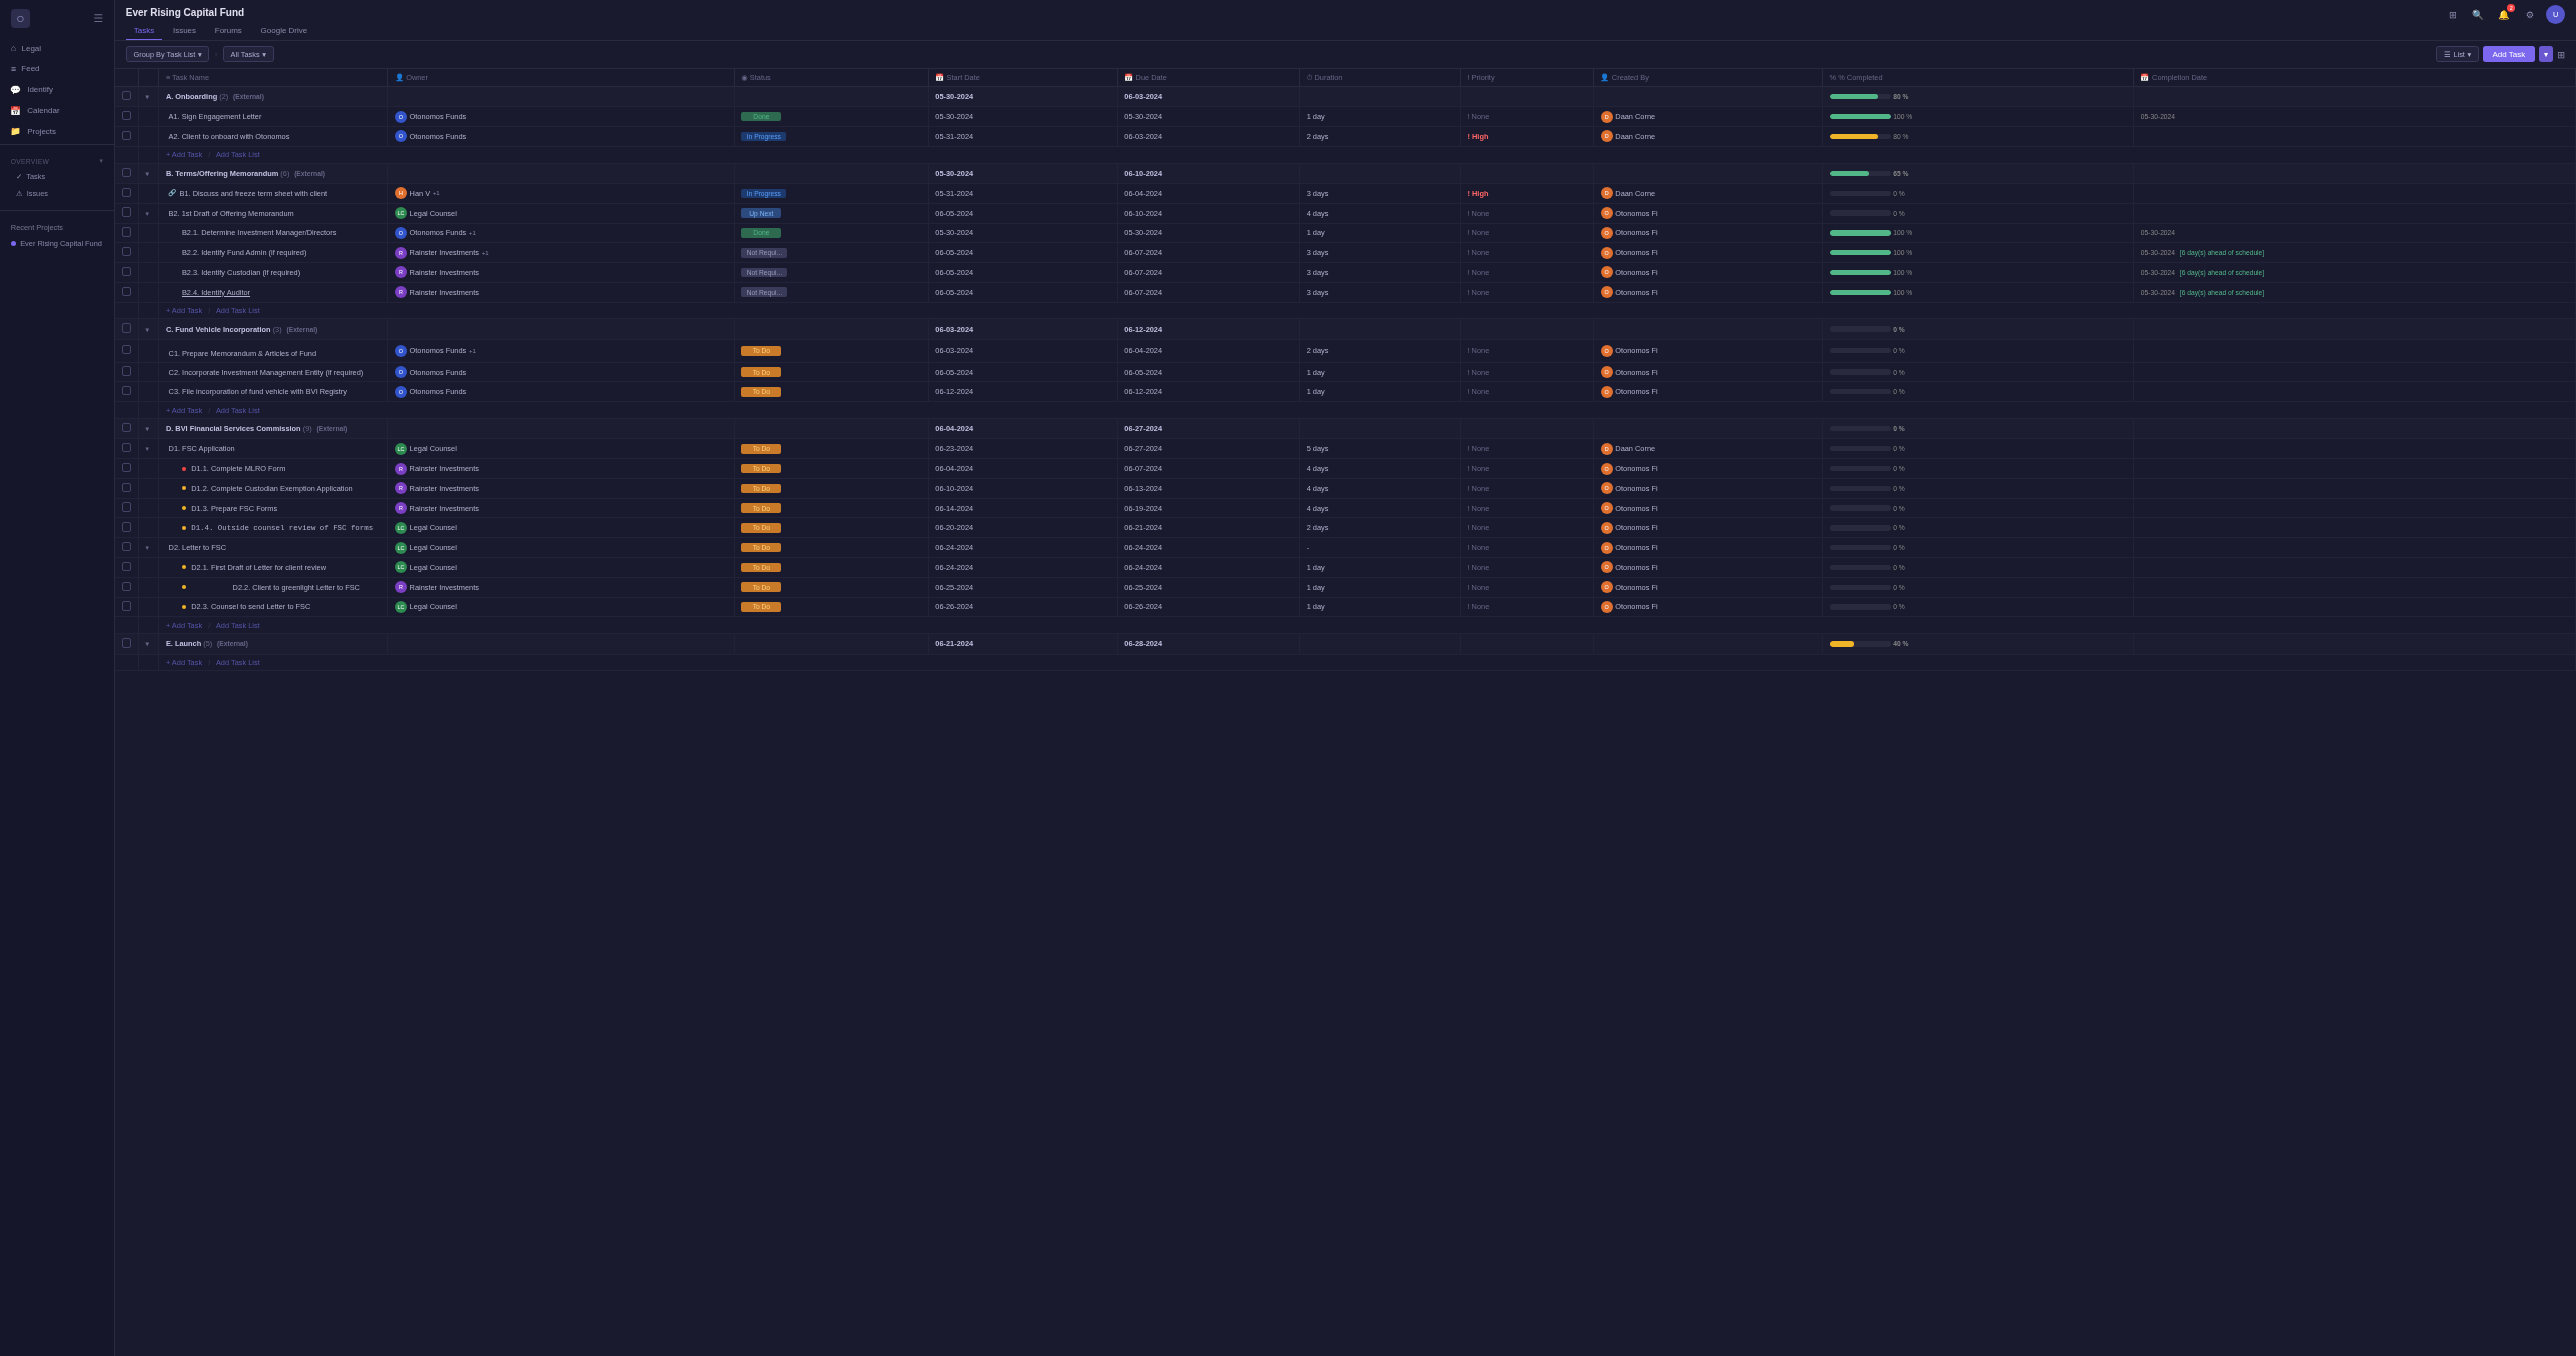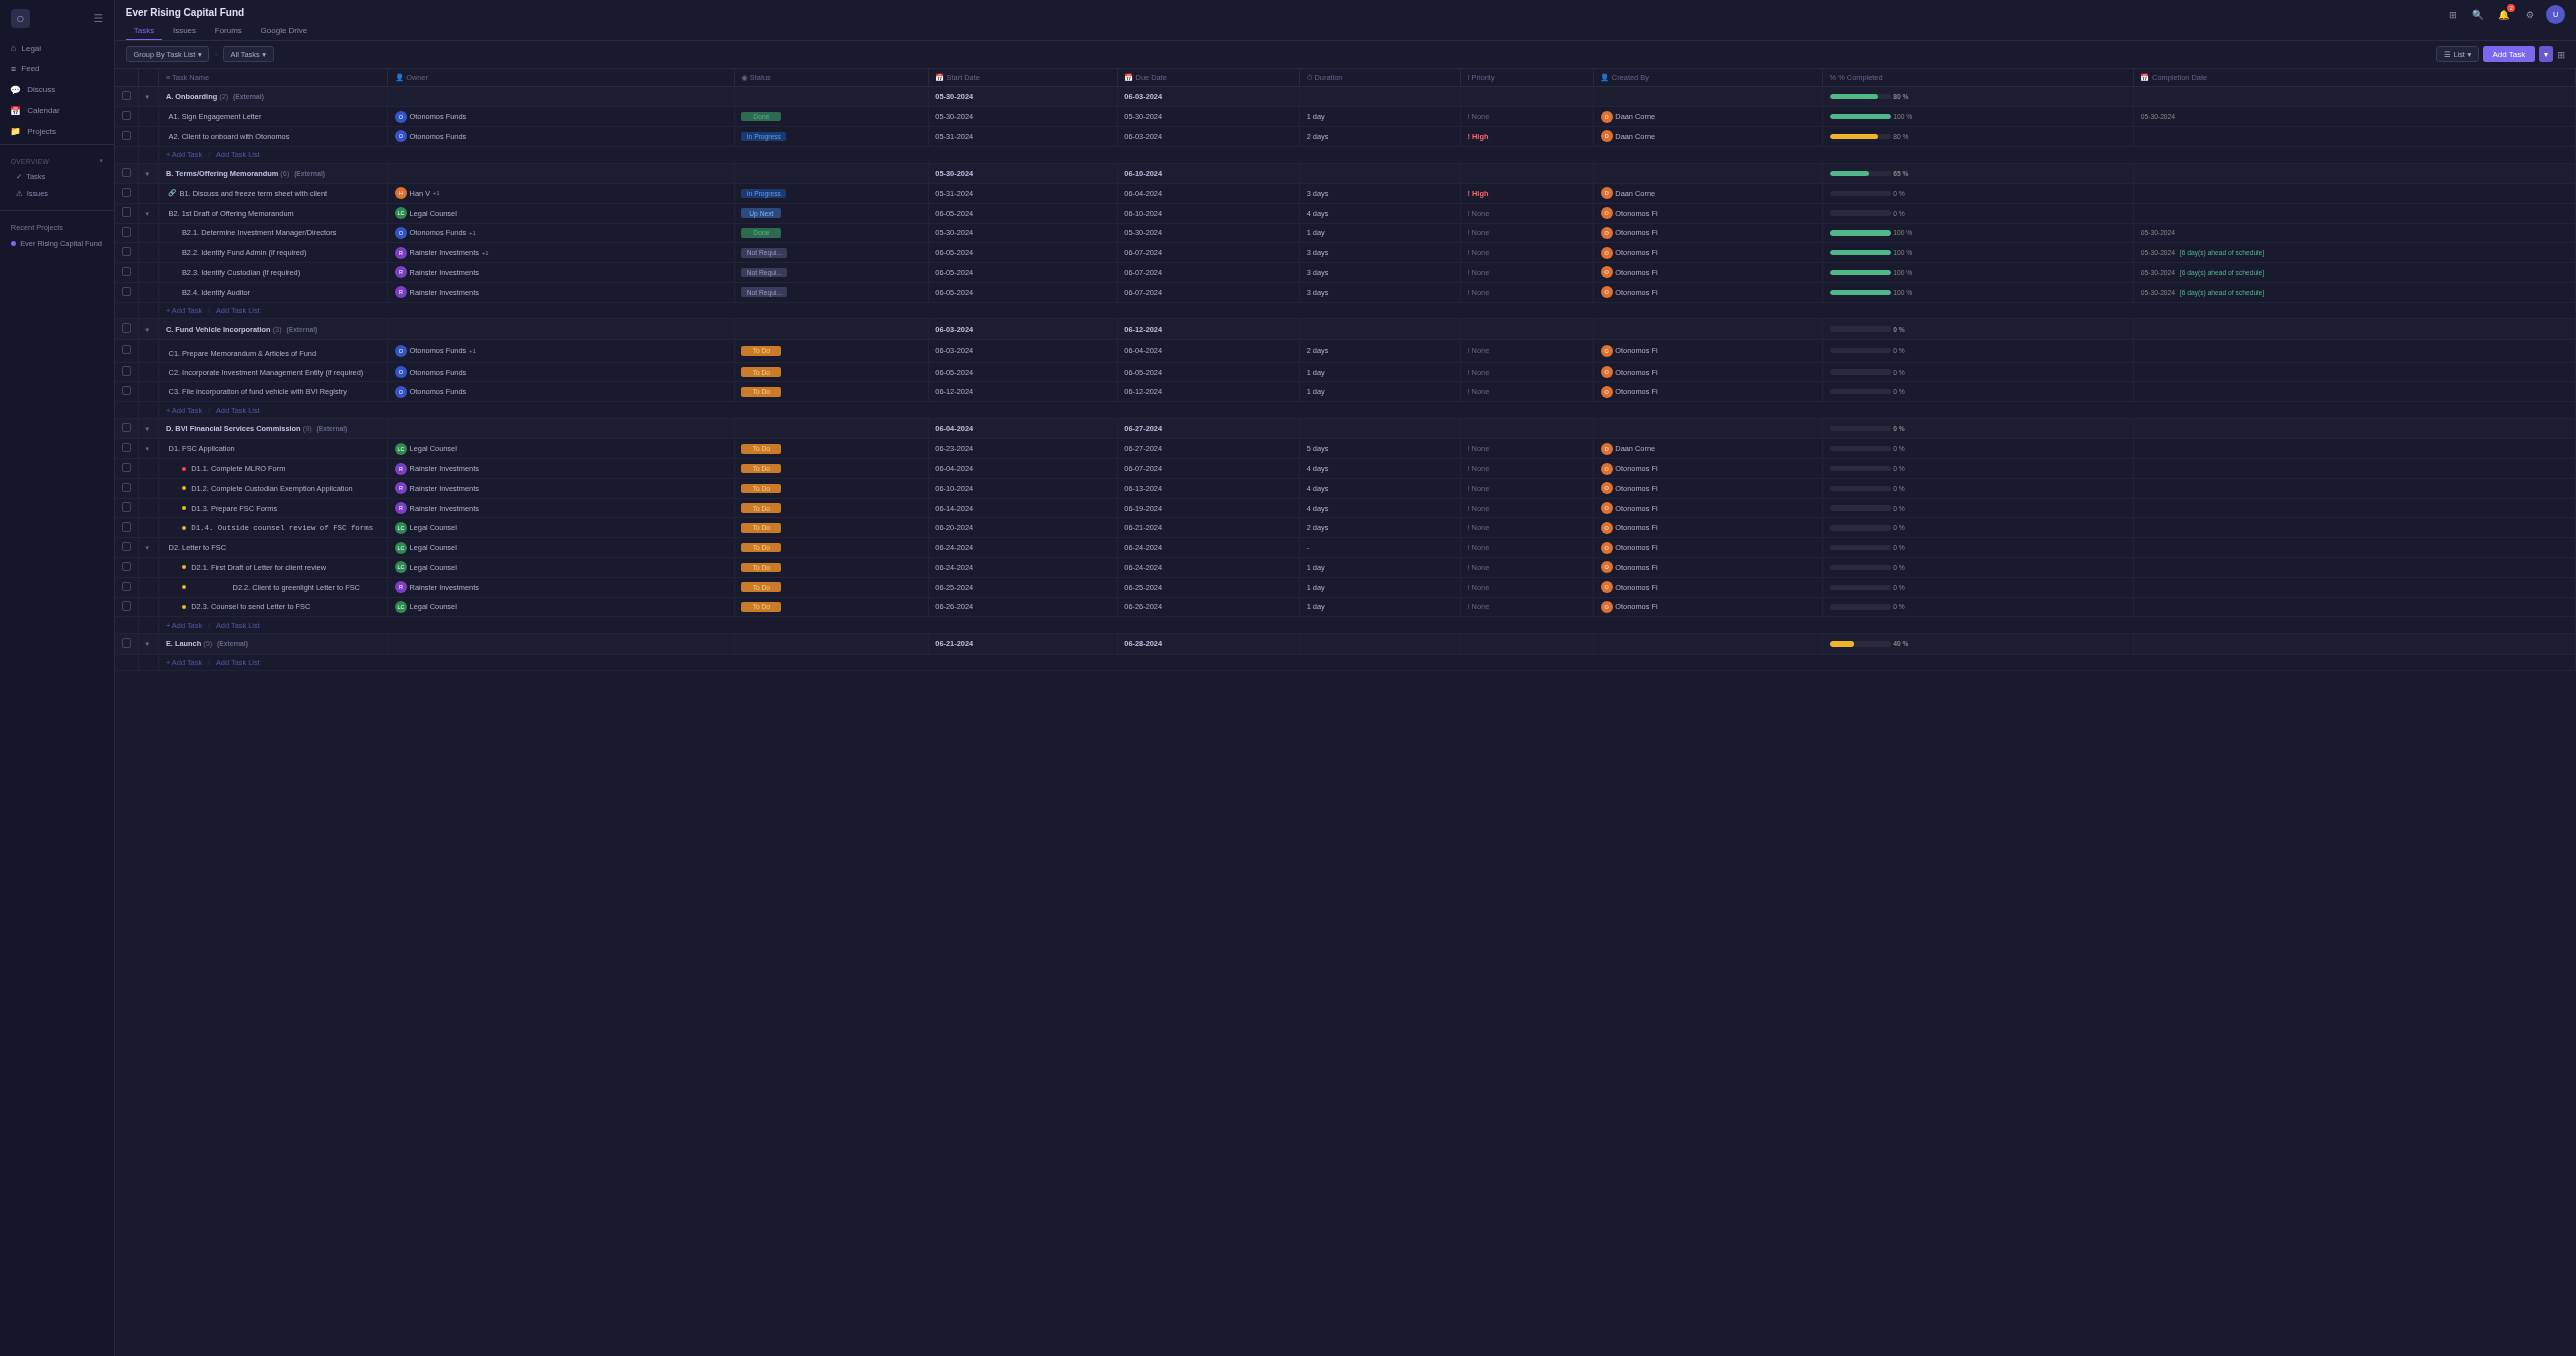--- a/index.html
+++ b/index.html
@@ -113,21 +113,21 @@
   <div class="nav-item">
     <span class="nav-icon">⌂</span>
     <span>Legal</span>
   </div>
   <div class="nav-item">
     <span class="nav-icon">≡</span>
     <span>Feed</span>
   </div>
   <div class="nav-item">
     <span class="nav-icon">💬</span>
-    <span>Discuss</span>
+    <span>Identify</span>
   </div>
   <div class="nav-item">
     <span class="nav-icon">📅</span>
     <span>Calendar</span>
   </div>
   <div class="nav-item">
     <span class="nav-icon">📁</span>
     <span>Projects</span>
   </div>
 
@@ -577,21 +577,21 @@
         <span class="comp-date">05-30-2024</span>
         <span class="schedule-ahead">[6 day(s) ahead of schedule]</span>
       </td>
     </tr>
           <tr>
       <td><span class="cb"></span></td>
       <td></td>
       <td>
         <div class="task-name-cell" style="padding-left:16px;">
 
-          <span style="cursor:pointer;">B2.4. Identify Auditor</span>
+          <span style="cursor:pointer;text-decoration:underline;">B2.4. Identify Auditor</span>
         </div>
       </td>
       <td>
               <div class="owner-cell">
                 <div class="owner-avatar" style="background:#7b3fc4">R</div>
                 <span style="font-size:7.4px;">Rainster Investments</span>
               </div>
             </td>
       <td><span class="status-badge status-notrequired">Not Requi...</span></td>
       <td>06-05-2024</td>

